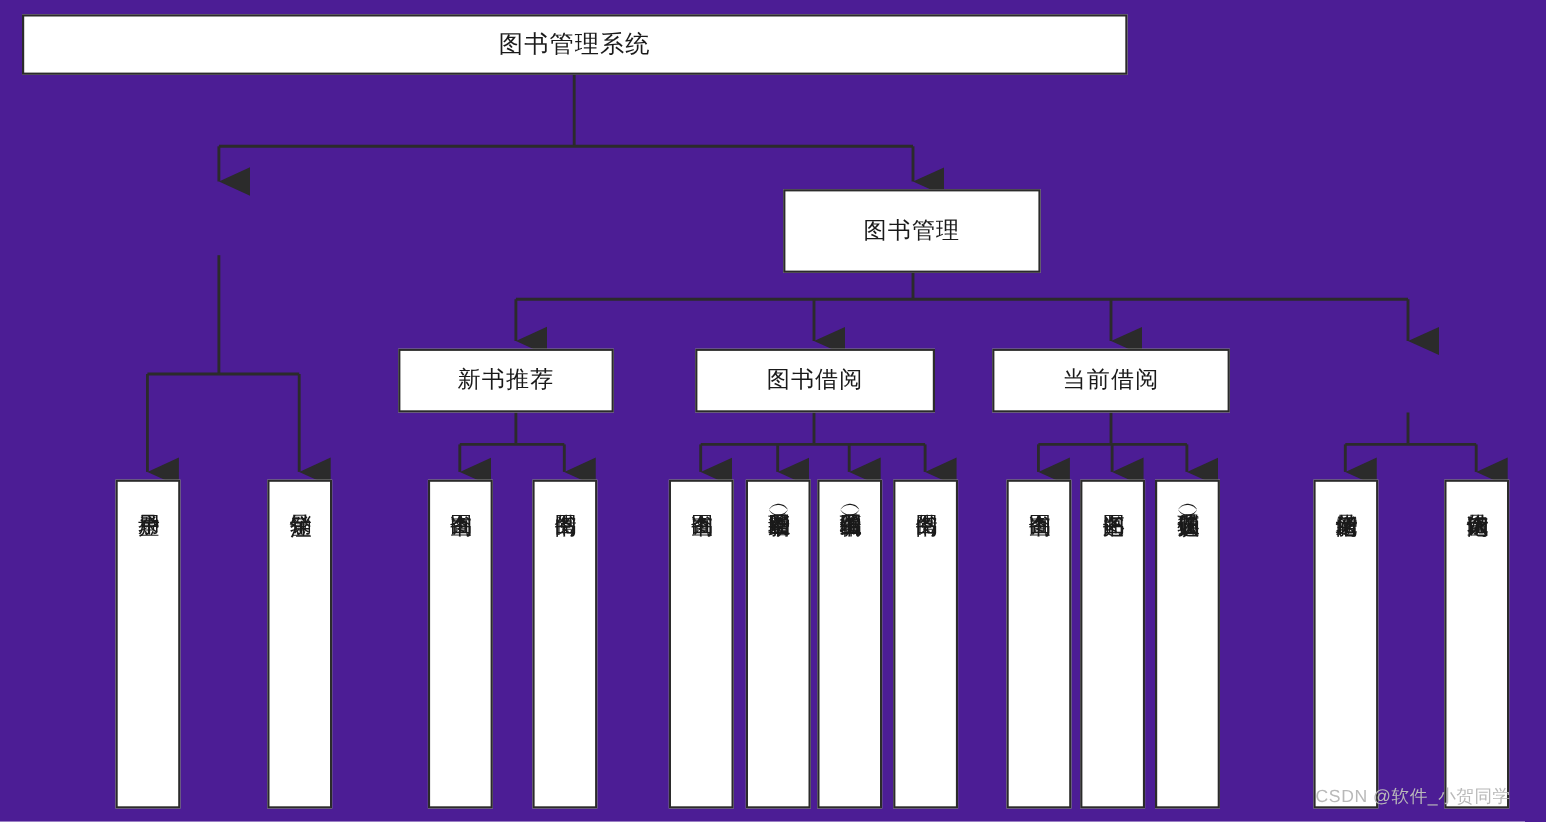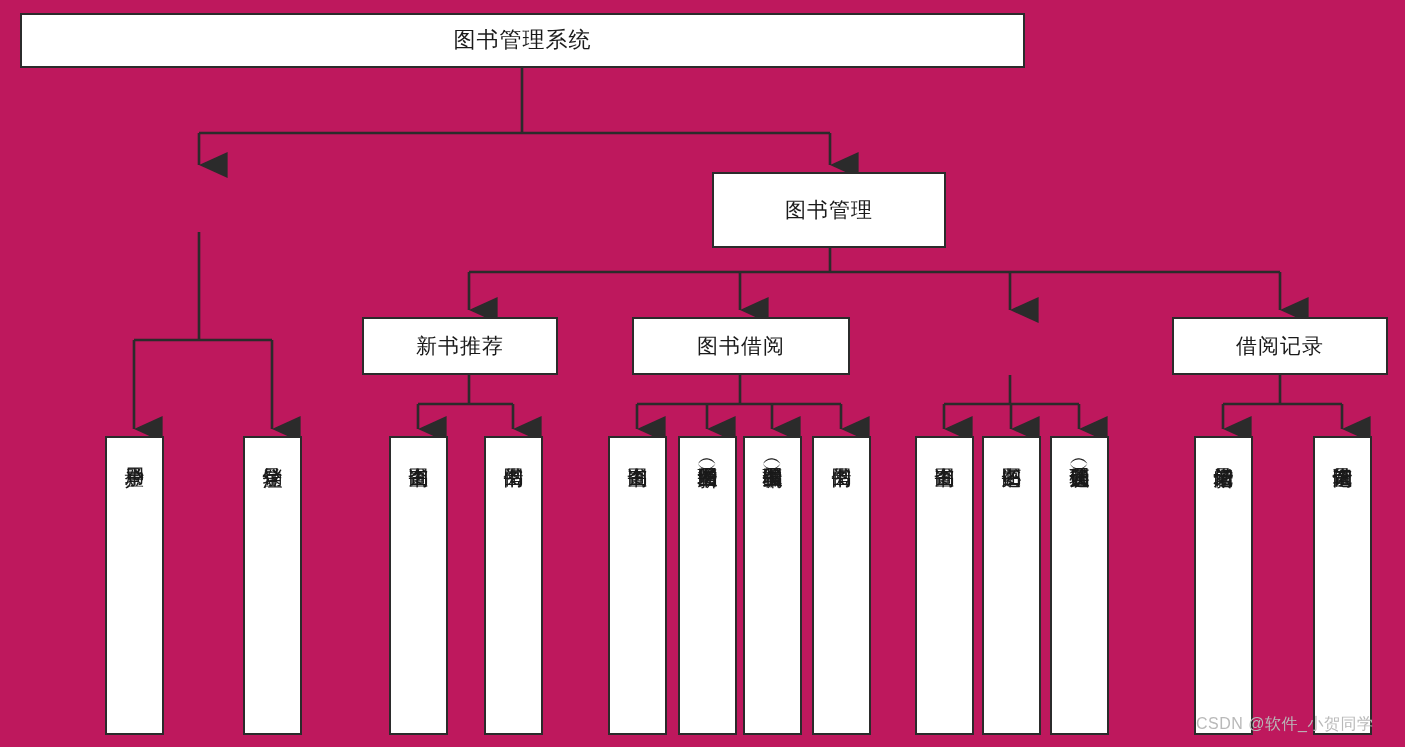--- a/index.html
+++ b/index.html
@@ -7,21 +7,21 @@
     padding: 0;
     background: #ffffff;
   }
   body {
     font-family: "Liberation Sans", "DejaVu Sans", sans-serif;
   }
   #canvas {
     position: relative;
     width: 1405px;
     height: 747px;
-    background: #be185d;
+    background: #4c1d95;
     overflow: hidden;
   }
   #wires {
     position: absolute;
     left: 0;
     top: 0;
     width: 1405px;
     height: 747px;
     pointer-events: none;
   }
@@ -133,22 +133,22 @@
   <div class="node h" style="left:712px; top:172px; width:234px; height:76px;">
     <span class="label">图书管理</span>
   </div>
 
   <div class="node h" style="left:362px; top:317px; width:196px; height:58px;">
     <span class="label">新书推荐</span>
   </div>
   <div class="node h" style="left:632px; top:317px; width:218px; height:58px;">
     <span class="label">图书借阅</span>
   </div>
-  <div class="node h" style="left:1172px; top:317px; width:216px; height:58px;">
-    <span class="label">借阅记录</span>
+  <div class="node h" style="left:902px; top:317px; width:216px; height:58px;">
+    <span class="label">当前借阅</span>
   </div>
 
   <div class="node v" style="left:105px; top:436px; width:59px; height:299px;">
     <span class="label">用户登录</span>
   </div>
   <div class="node v" style="left:243px; top:436px; width:59px; height:299px;">
     <span class="label">注销登录</span>
   </div>
 
   <div class="node v" style="left:389px; top:436px; width:59px; height:299px;">

